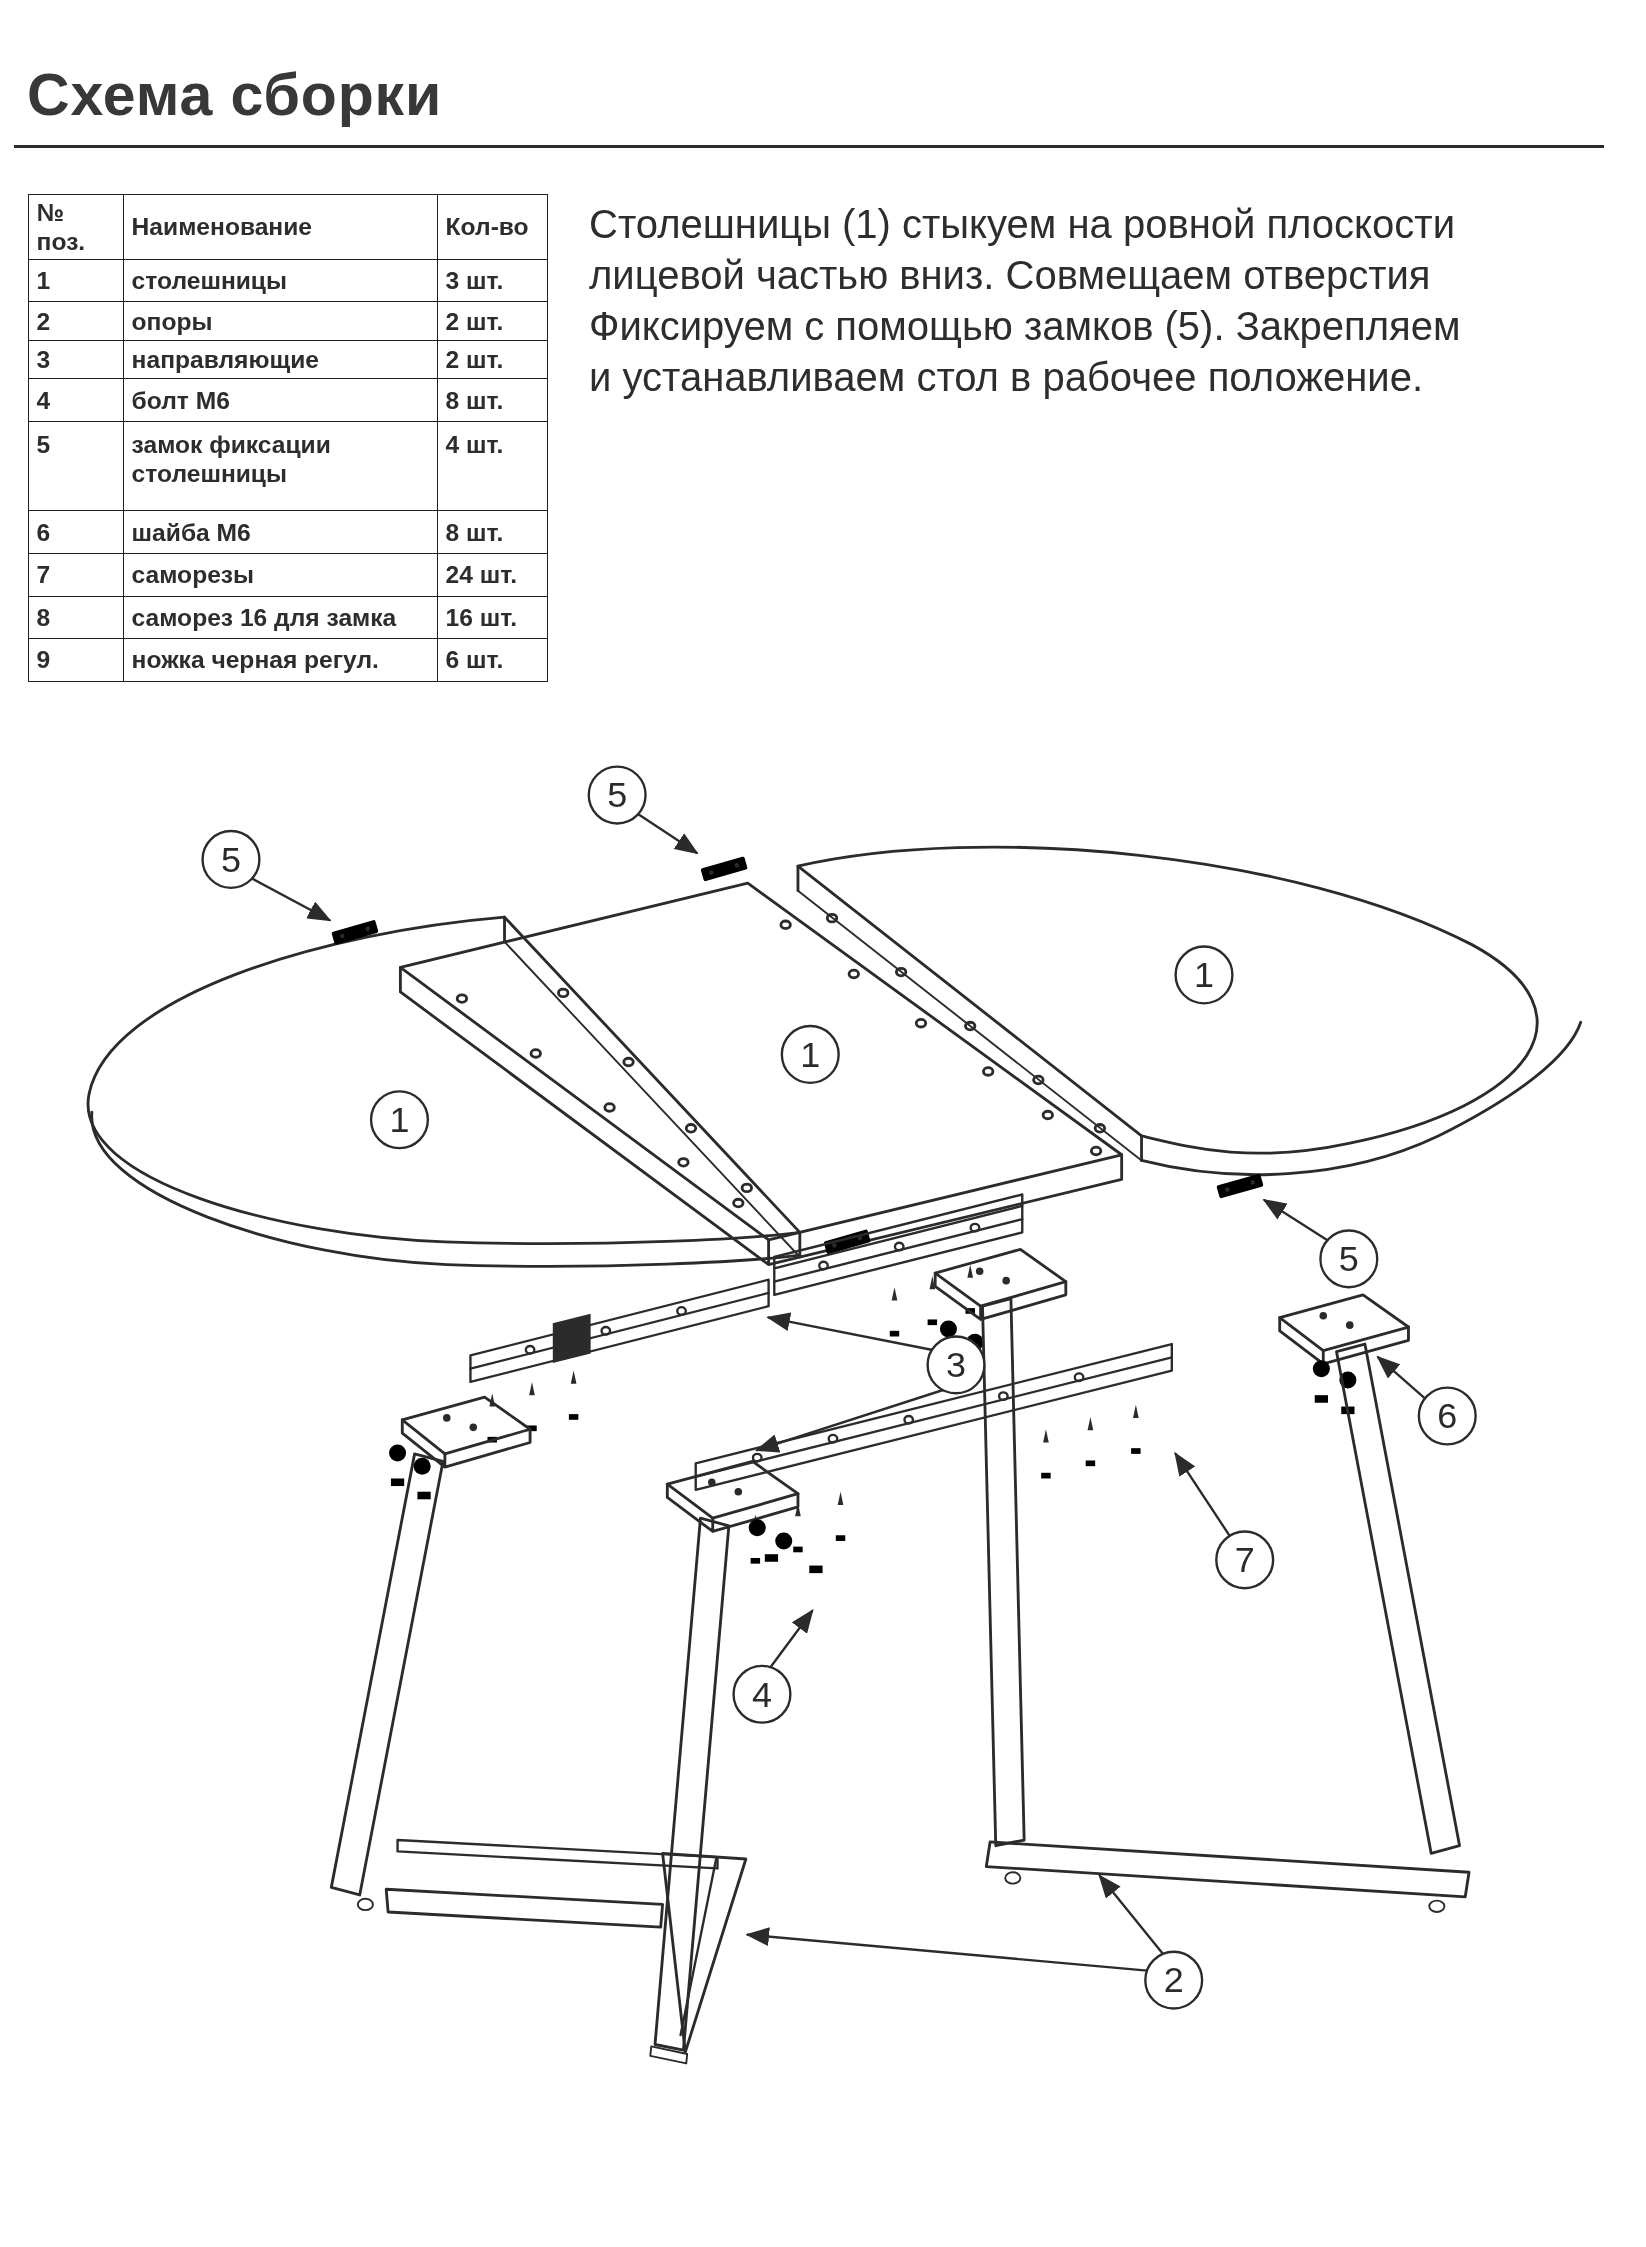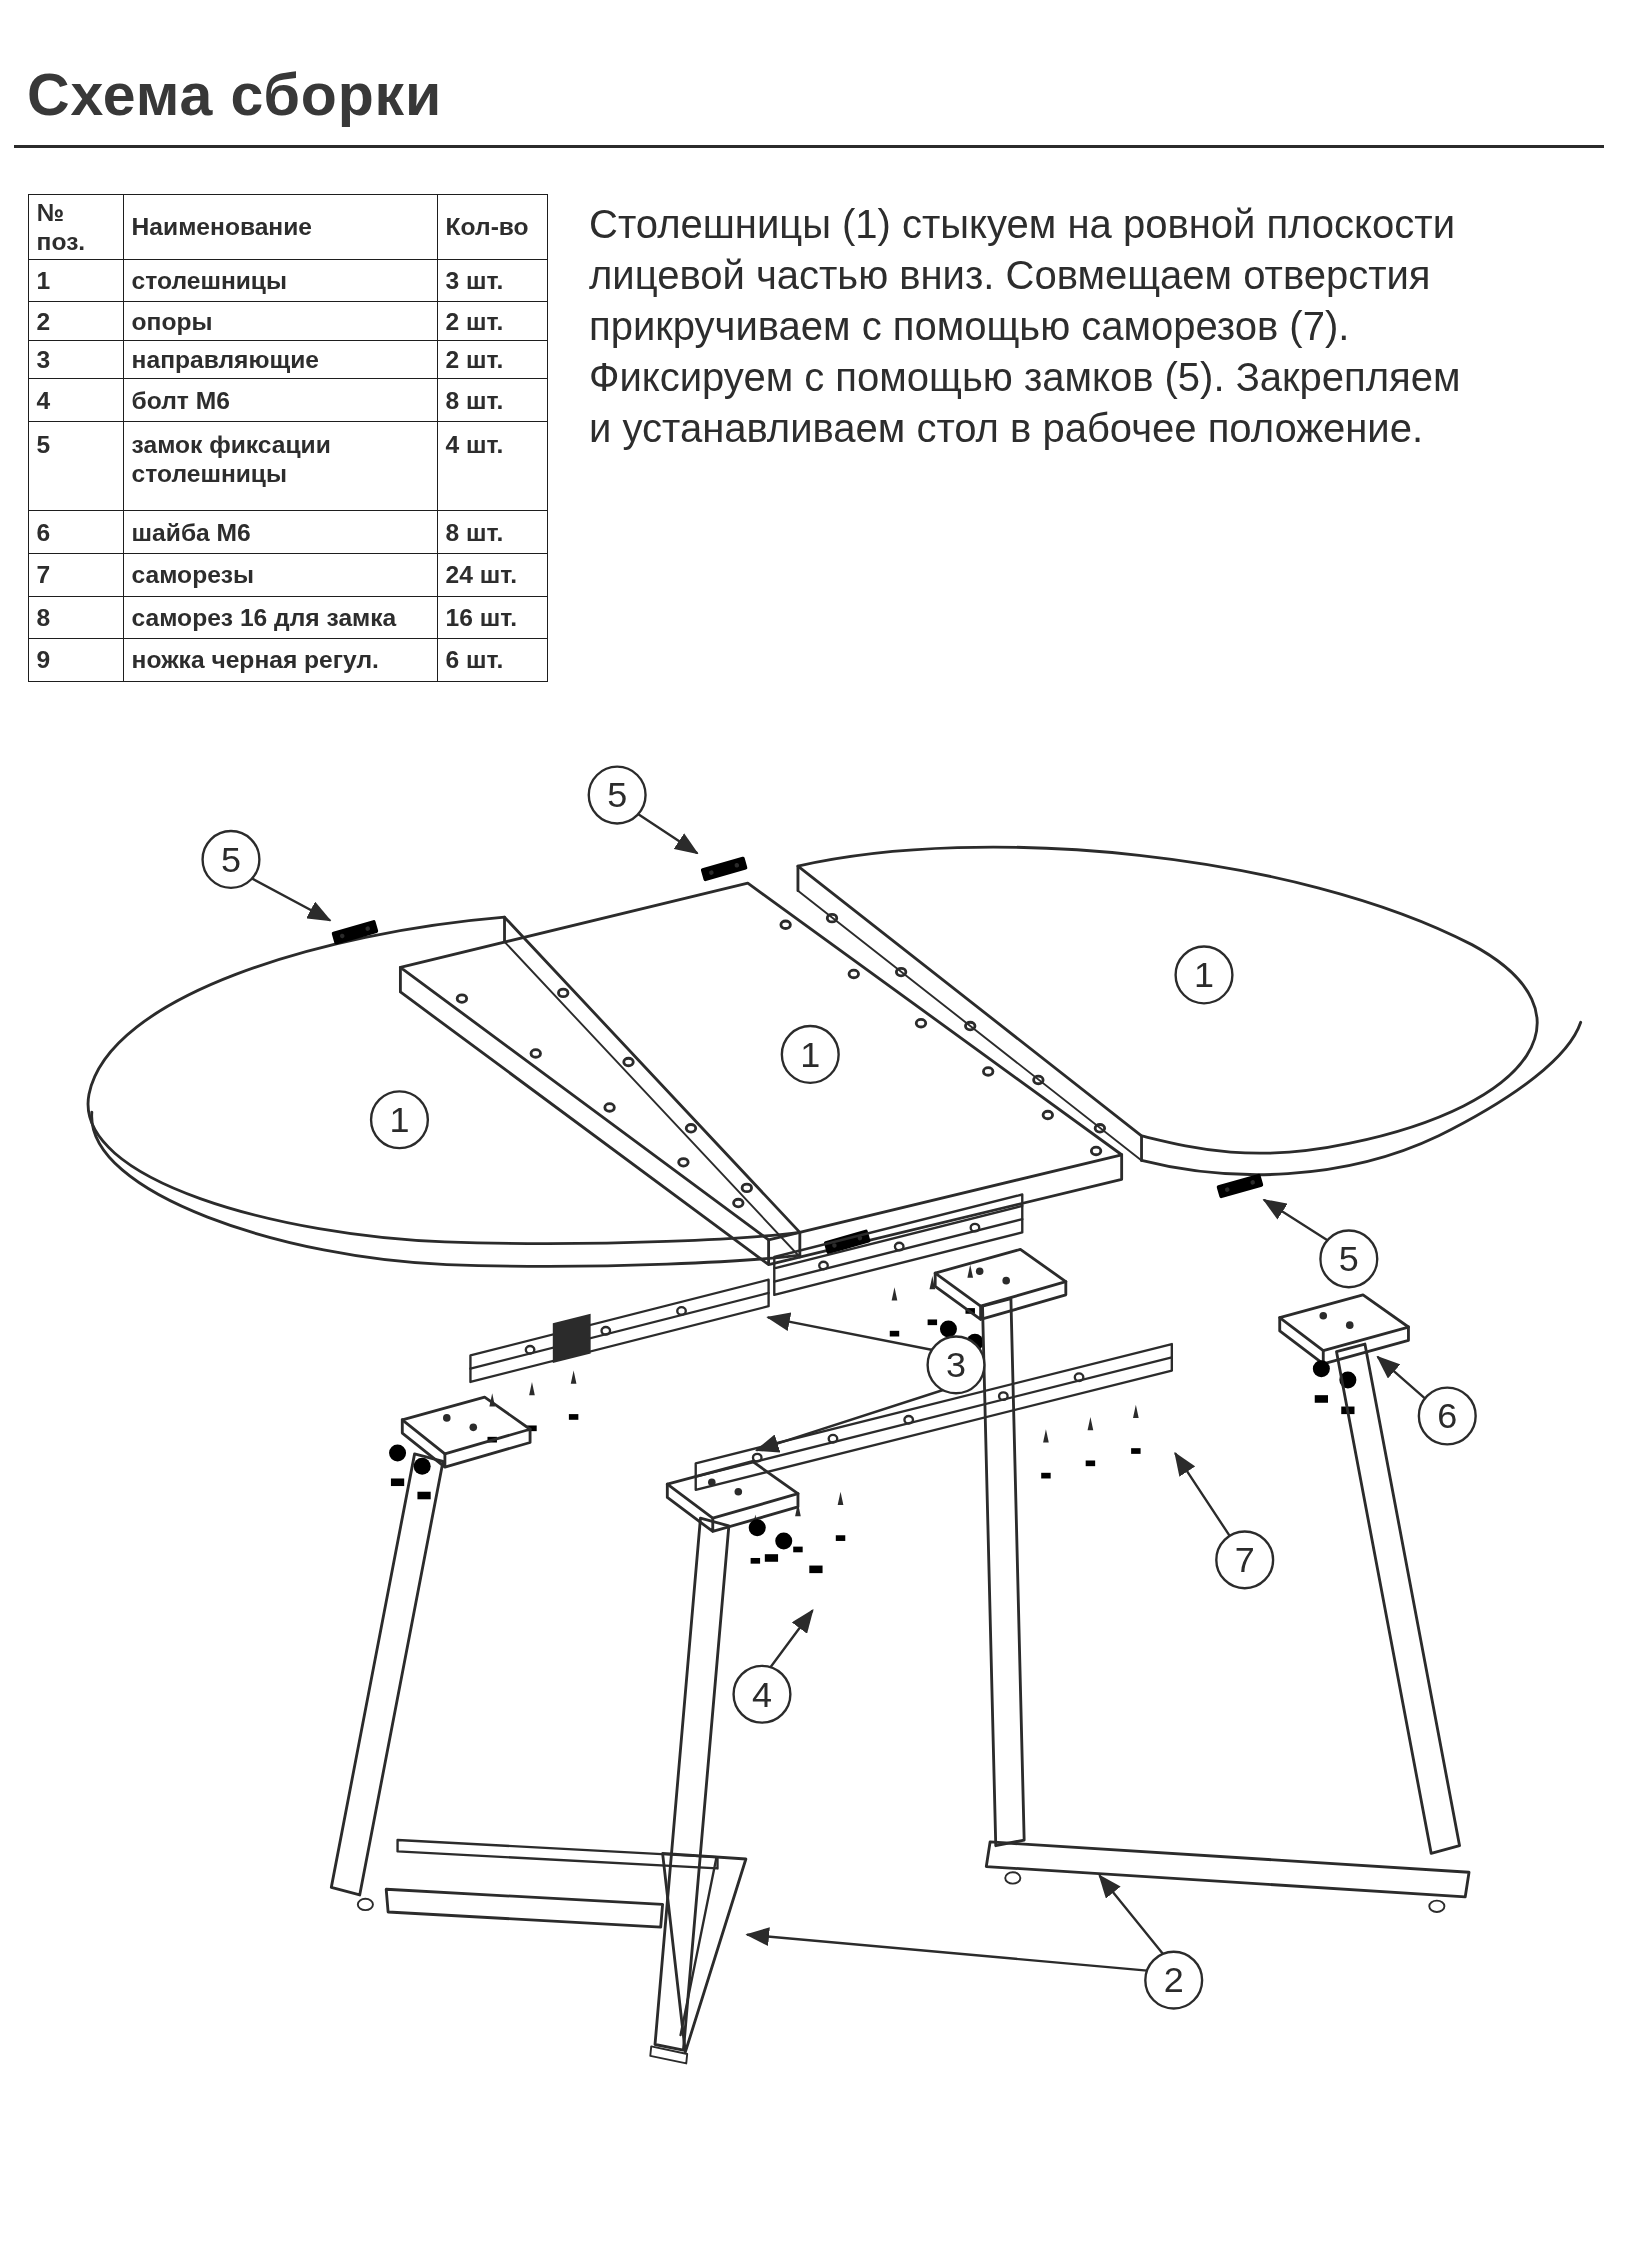--- a/index.html
+++ b/index.html
@@ -118,21 +118,20 @@
       <td>9</td>
       <td>ножка черная регул.</td>
       <td>6 шт.</td>
     </tr>
   </tbody>
 </table>
 
 <div class="instructions">
   <div>Столешницы (1) стыкуем на ровной плоскости</div>
   <div>лицевой частью вниз. Совмещаем отверстия</div>
-  <div>прикручиваем с помощью саморезов (7).</div>
   <div>Фиксируем с помощью замков (5). Закрепляем</div>
   <div>и устанавливаем стол в рабочее положение.</div>
 </div>
 
 <svg class="diagram" width="1647" height="2248" viewBox="0 0 1740 2375" xmlns="http://www.w3.org/2000/svg">
   <defs>
     <marker id="arrow" markerWidth="10" markerHeight="8" refX="9" refY="4" orient="auto">
       <path d="M0,0 L10,4 L0,8 Z" fill="#2b2b2b"></path>
     </marker>
     <g id="screw">

